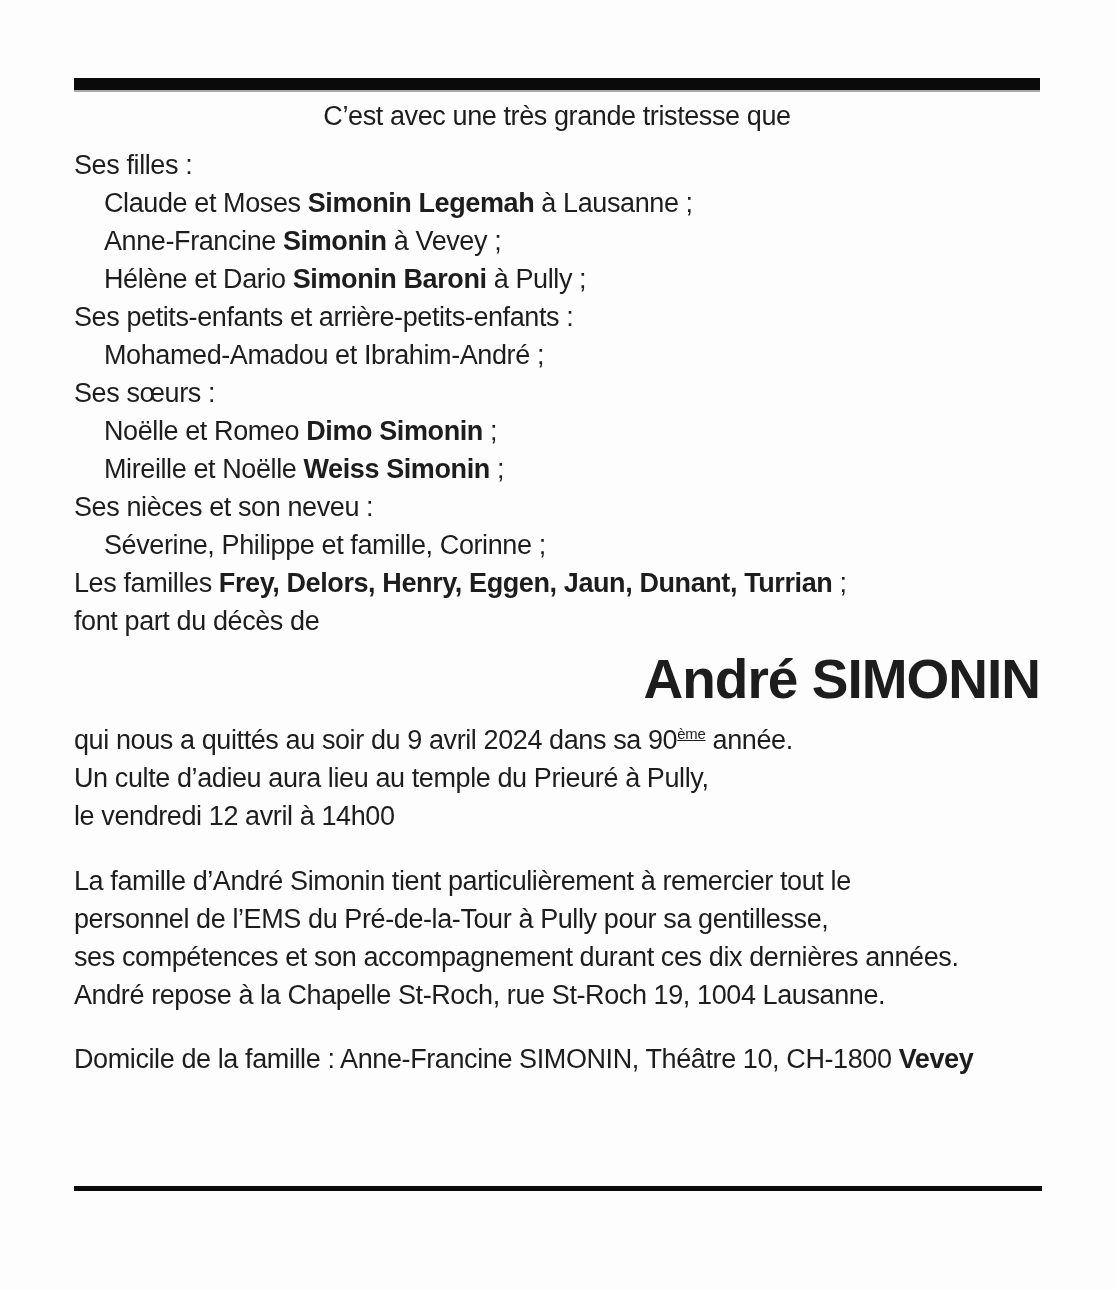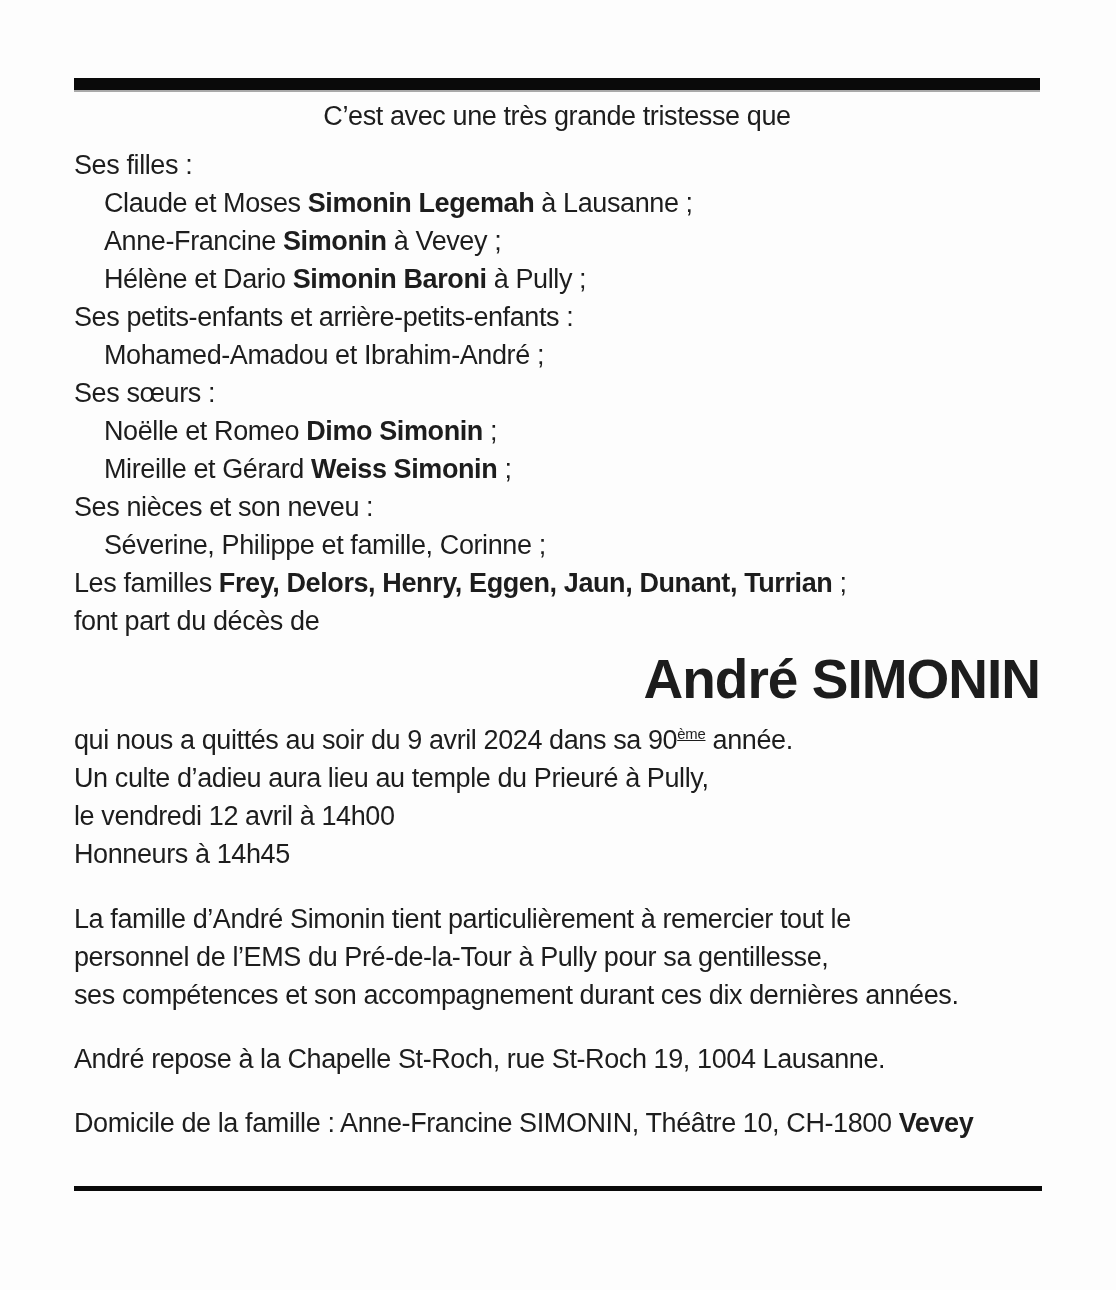--- a/index.html
+++ b/index.html
@@ -61,21 +61,21 @@
   .deceased {
     margin-top: 8px;
     text-align: right;
     font-weight: bold;
     font-size: 55px;
     line-height: 62px;
     letter-spacing: -1px;
   }
   .details { margin-top: 11px; }
   .thanks { margin-top: 27px; }
-  .repose { margin-top: 26px; }
+  .repose { }
   .domicile { margin-top: 26px; }
 </style>
 </head>
 <body>
 
 <div class="sheet">
 
   <div class="top-bar"></div>
 
   <div class="content">
@@ -84,34 +84,33 @@
 
     <div class="family-lines">
       <div class="line"><span>Ses filles :</span></div>
       <div class="line indent"><span>Claude et Moses </span><span class="b">Simonin Legemah</span><span> à Lausanne ;</span></div>
       <div class="line indent"><span>Anne-Francine </span><span class="b">Simonin</span><span> à Vevey ;</span></div>
       <div class="line indent"><span>Hélène et Dario </span><span class="b">Simonin Baroni</span><span> à Pully ;</span></div>
       <div class="line"><span>Ses petits-enfants et arrière-petits-enfants :</span></div>
       <div class="line indent"><span>Mohamed-Amadou et Ibrahim-André ;</span></div>
       <div class="line"><span>Ses sœurs :</span></div>
       <div class="line indent"><span>Noëlle et Romeo </span><span class="b">Dimo Simonin</span><span> ;</span></div>
-      <div class="line indent"><span>Mireille et Gérard </span><span class="b">Weiss Simonin</span><span> ;</span></div>
+      <div class="line indent"><span>Mireille et Noëlle </span><span class="b">Weiss Simonin</span><span> ;</span></div>
       <div class="line"><span>Ses nièces et son neveu :</span></div>
       <div class="line indent"><span>Séverine, Philippe et famille, Corinne ;</span></div>
       <div class="line"><span>Les familles </span><span class="b">Frey, Delors, Henry, Eggen, Jaun, Dunant, Turrian</span><span> ;</span></div>
       <div class="line"><span>font part du décès de</span></div>
     </div>
 
     <div class="deceased">André SIMONIN</div>
 
     <div class="details">
       <div class="line"><span>qui nous a quittés au soir du 9 avril 2024 dans sa 90</span><sup>ème</sup><span> année.</span></div>
       <div class="line"><span>Un culte d’adieu aura lieu au temple du Prieuré à Pully,</span></div>
       <div class="line"><span>le vendredi 12 avril à 14h00</span></div>
-      <div class="line"><span>Honneurs à 14h45</span></div>
     </div>
 
     <div class="thanks">
       <div class="line">La famille d’André Simonin tient particulièrement à remercier tout le</div>
       <div class="line">personnel de l’EMS du Pré-de-la-Tour à Pully pour sa gentillesse,</div>
       <div class="line">ses compétences et son accompagnement durant ces dix dernières années.</div>
     </div>
 
     <div class="repose line">André repose à la Chapelle St-Roch, rue St-Roch 19, 1004 Lausanne.</div>
 

